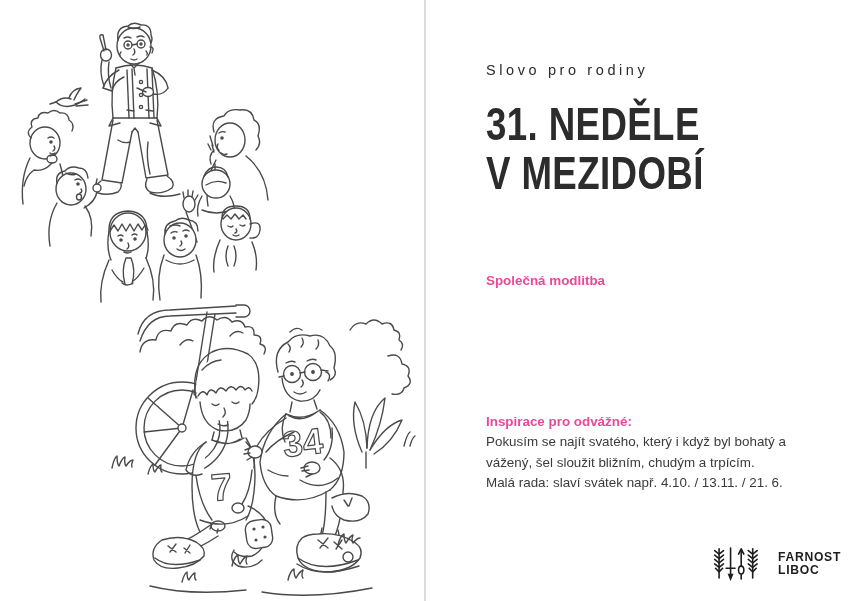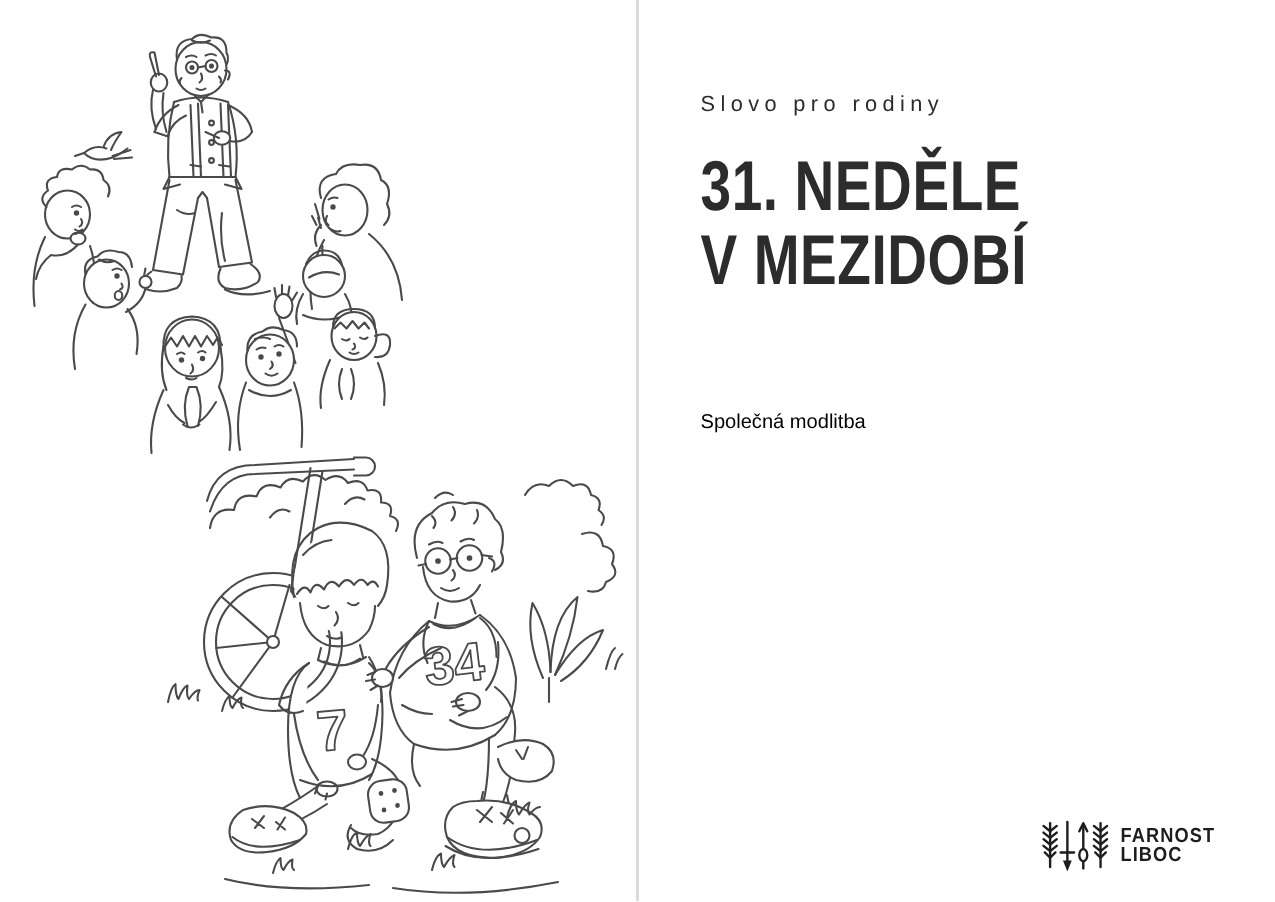--- a/index.html
+++ b/index.html
@@ -1,31 +1,31 @@
 <!DOCTYPE html>
 <html><head>
 <meta charset="utf-8">
 <style>
   html,body{margin:0;padding:0;background:#fff;}
   .leaflet{position:relative;width:850px;height:601px;background:#fff;overflow:hidden;
            font-family:"Liberation Sans",sans-serif;color:#333;}
   .page-divider{position:absolute;left:424px;top:0;width:2px;height:601px;background:#dcdcdc;}
   .left-page{position:absolute;left:0;top:0;width:425px;height:601px;}
-  .right-page{position:absolute;left:467px;top:0;width:335px;height:601px;}
+  .right-page{position:absolute;left:486px;top:0;width:335px;height:601px;}
   .eyebrow{position:absolute;left:0;top:62px;font-size:14.5px;letter-spacing:3.6px;
            color:#2b2b2b;font-weight:500;white-space:nowrap;}
   .title{position:absolute;left:0;top:99px;margin:0;font-size:47px;line-height:49px;
          font-weight:bold;color:#2c2c2c;transform:scaleX(0.78);transform-origin:left top;
          white-space:nowrap;letter-spacing:0.5px;}
   .section{position:absolute;left:0;width:332px;font-size:13.4px;line-height:20.3px;color:#3b3b3b;}
   .section.prayer{top:271px;}
   .section.inspiration{top:412px;}
-  .section-heading{font-weight:normal;color:#000000;}
+  .section-heading{font-weight:bold;color:#ec4899;}
   .section-body{color:#3b3b3b;}
-  .logo{position:absolute;left:226px;top:545px;display:flex;align-items:center;gap:8px;}
+  .logo{position:absolute;left:226px;top:545px;display:flex;align-items:center;gap:20px;}
   .logo-text{font-weight:bold;font-size:13.5px;line-height:13.5px;letter-spacing:0.8px;
              color:#1d1d1d;transform:scaleX(0.9);transform-origin:left center;white-space:nowrap;}
   svg{display:block;}
 </style>
 </head>
 <body>
 
 <div class="leaflet">
 
   <div class="left-page">
@@ -289,20 +289,25 @@
   <div class="right-page">
 
     <div class="eyebrow">Slovo pro rodiny</div>
 
     <h1 class="title"><span>31. NEDĚLE</span><br><span>V MEZIDOBÍ</span></h1>
 
     <div class="section prayer">
       <div class="section-heading">Společná modlitba</div>
     </div>
 
+    <div class="section inspiration">
+      <div class="section-heading">Inspirace pro odvážné:</div>
+      <div class="section-body">Pokusím se najít svatého, který i když byl bohatý a vážený, šel sloužit bližním, chudým a trpícím.</div>
+      <div class="section-body">Malá rada: slaví svátek např. 4.10. / 13.11. / 21. 6.</div>
+    </div>
 
     <div class="logo">
       <svg width="46" height="36" viewBox="0 0 52 40" fill="none" stroke="#1d1d1d" stroke-width="1.8" stroke-linecap="round">
         <g>
           <path d="M8,4 V37"></path>
           <path d="M8,10 L3,6 M8,10 L13,6 M8,15 L3,11 M8,15 L13,11 M8,20 L3,16 M8,20 L13,16 M8,25 L3,21 M8,25 L13,21 M8,30 L4,26 M8,30 L12,26"></path>
         </g>
         <g>
           <path d="M21,3 V33"></path>
           <path d="M16,26 H26"></path>

